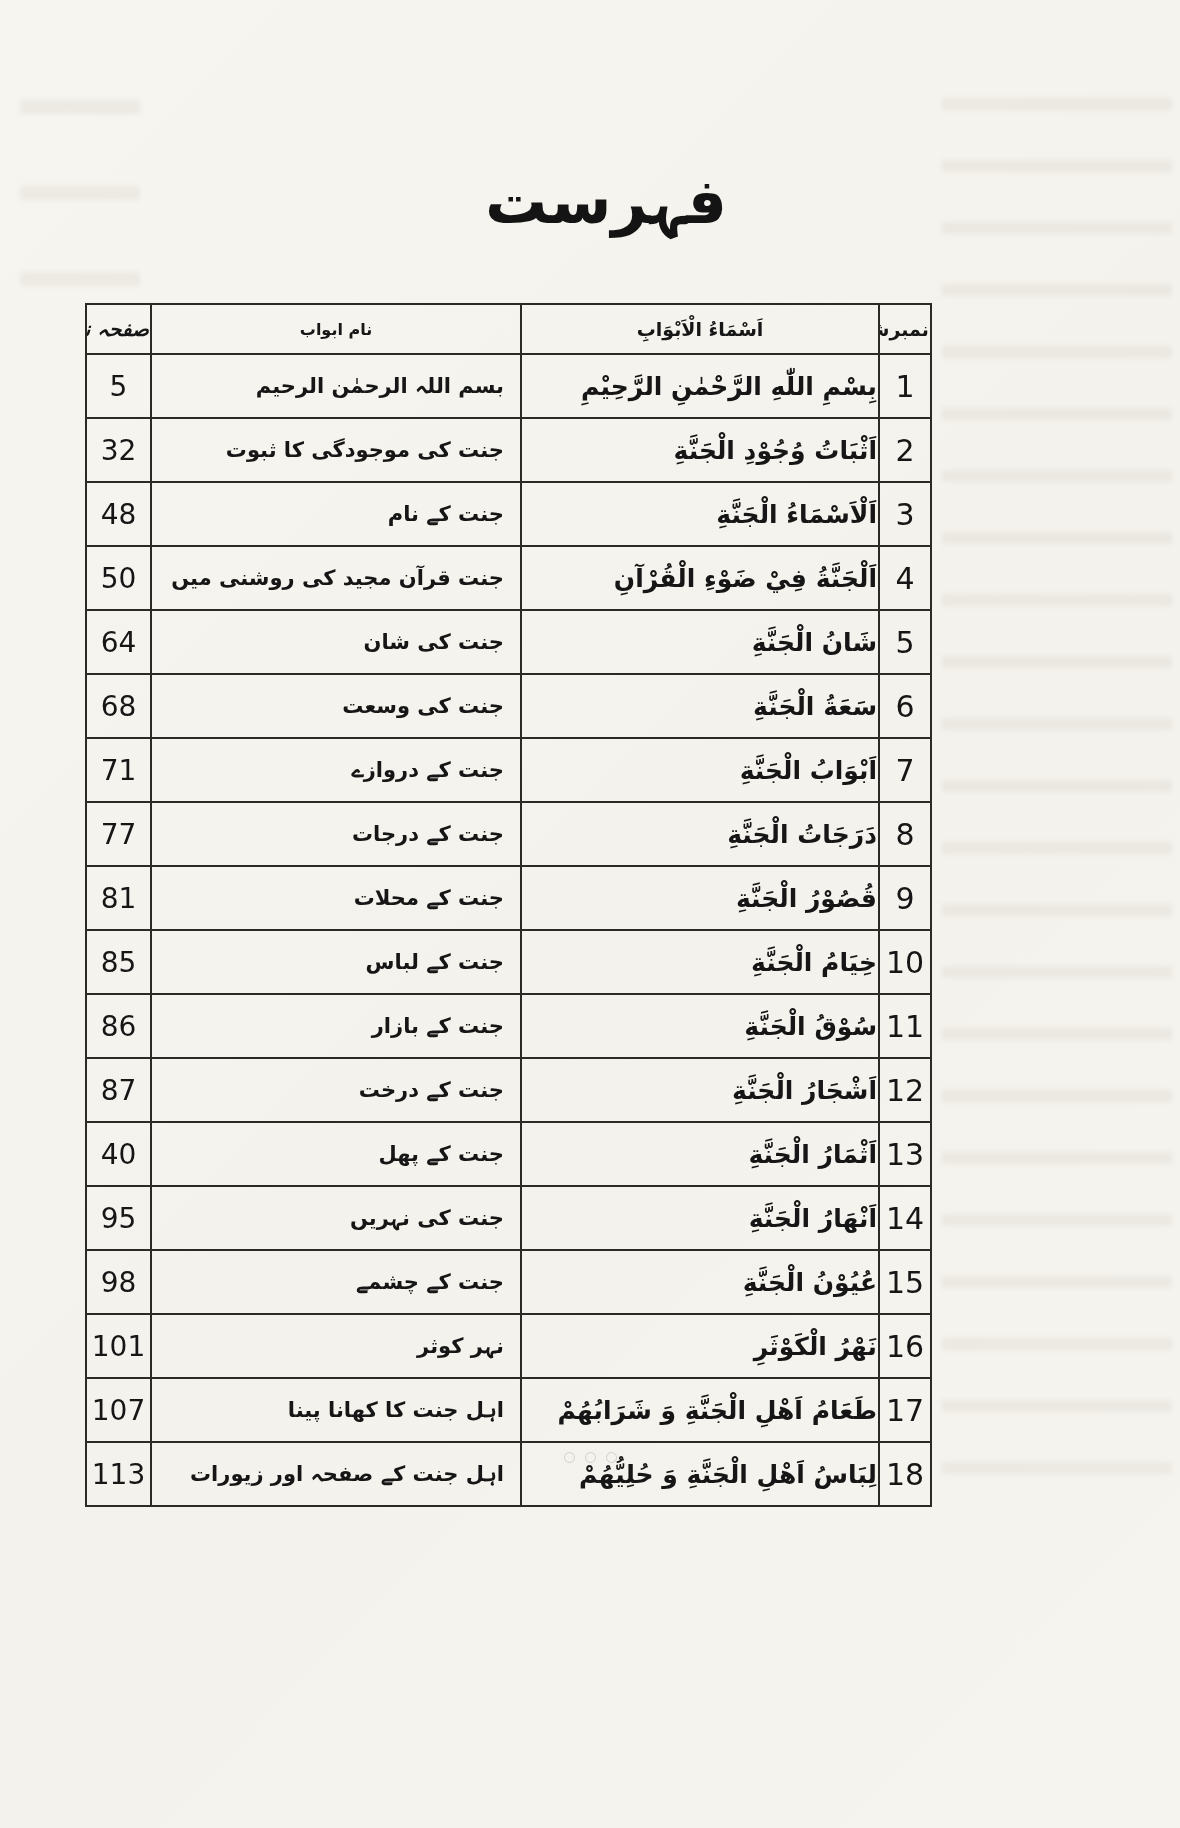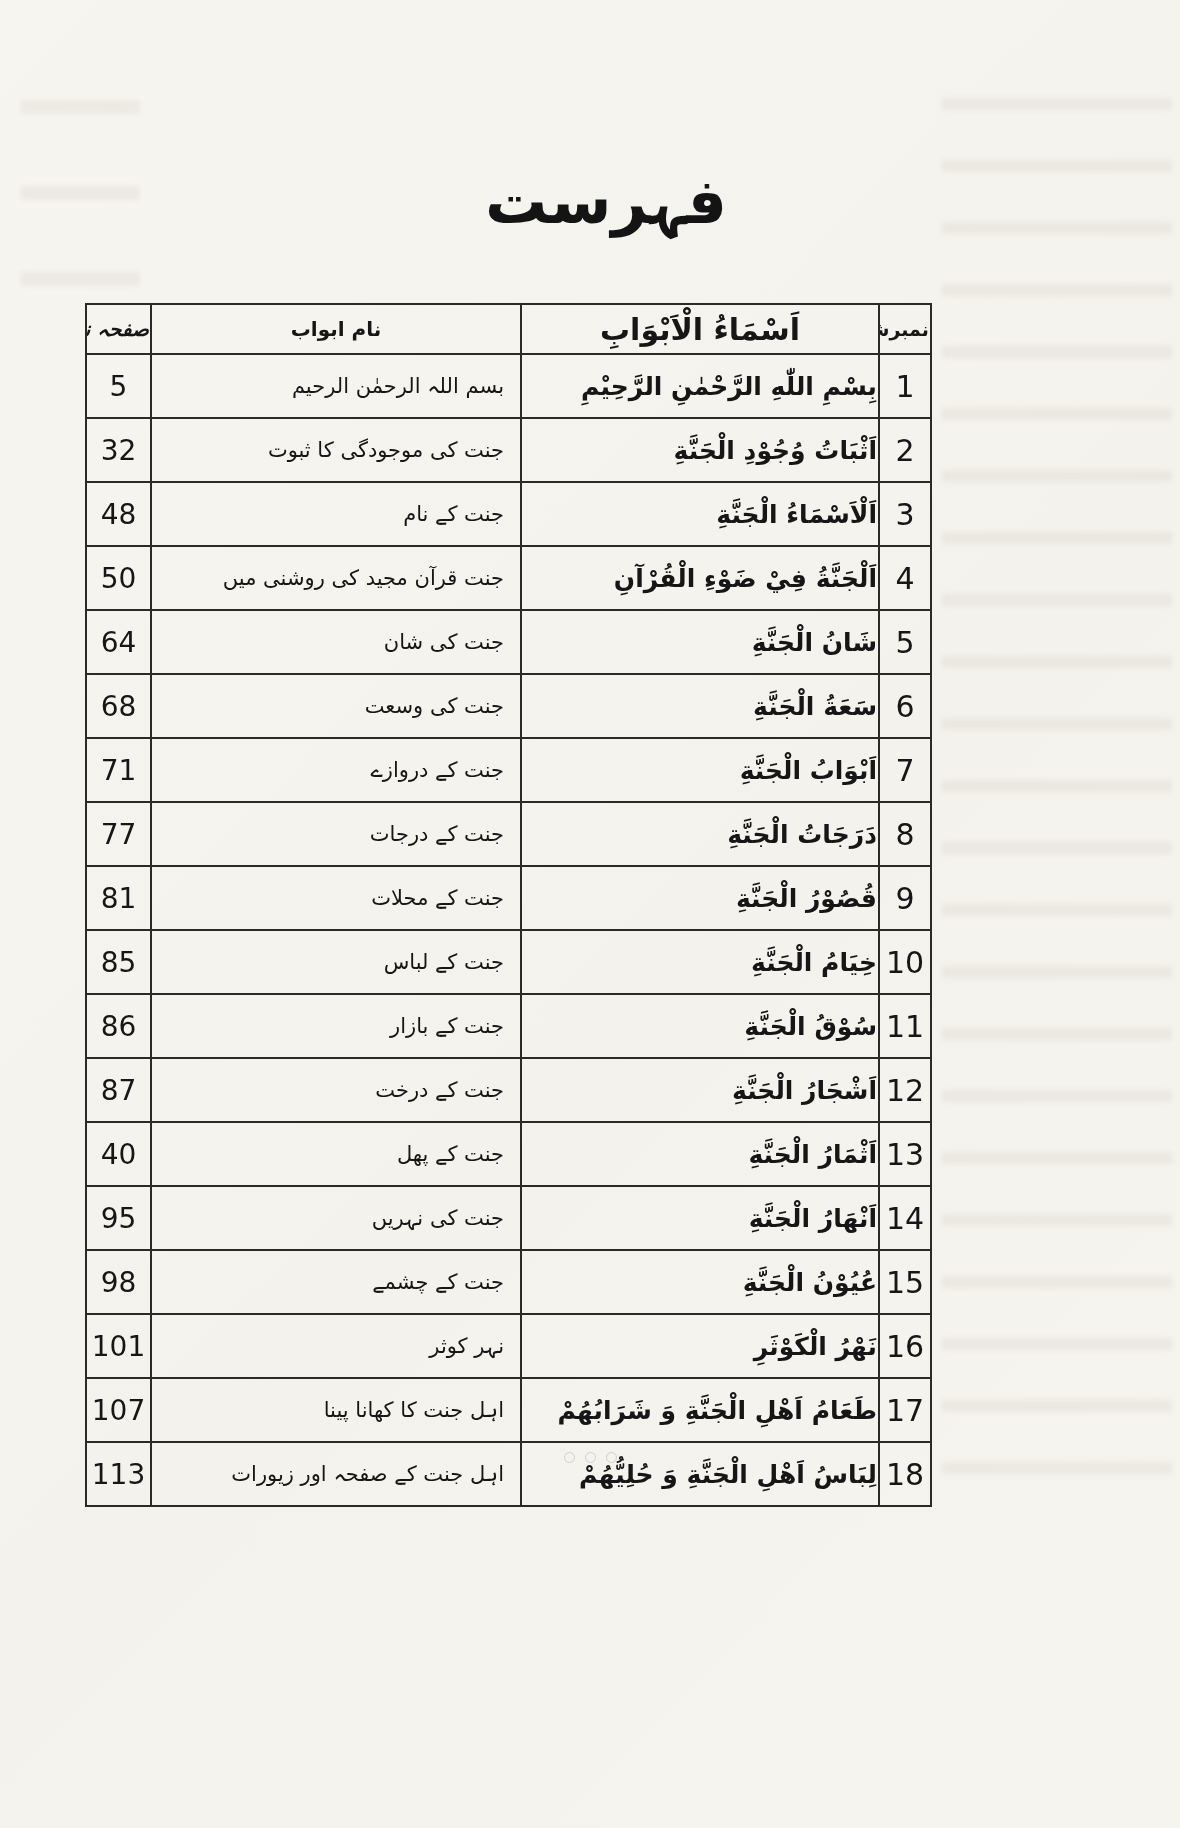--- a/index.html
+++ b/index.html
@@ -46,28 +46,28 @@
   col.col-urdu{width:370px;}
   col.col-page{width:65px;}
 
   .toc-table th,.toc-table td{
     border:2px solid #2b2a27;
     overflow:hidden;white-space:nowrap;
     vertical-align:middle;
   }
   .toc-table thead th{height:46px;font-weight:bold;text-align:center;}
   th.serial{font-size:19px;}
-  th.arabic{font-size:30px;}
-  th.urdu{font-size:20px;margin-top:42px;}
+  th.arabic{font-size:19px;}
+  th.urdu{font-size:16px;margin-top:42px;}
   th.page{font-size:20px;font-style:italic;}
 
   .toc-table tbody td{height:60px;}
   td.serial{font-size:30px;text-align:center;font-weight:normal;}
   td.arabic{font-size:25px;font-weight:bold;text-align:right;}
-  td.urdu{font-size:21px;font-weight:normal;text-align:right;padding-right:16px;}
+  td.urdu{font-size:21px;font-weight:bold;text-align:right;padding-right:16px;}
   td.page{font-size:28px;text-align:center;}
 
   .footer-dots{
     position:absolute;top:1452px;left:0;width:100%;
     display:flex;justify-content:center;gap:10px;opacity:.22;
   }
   .footer-dots span{
     width:9px;height:9px;border:1.5px solid #55503f;border-radius:50%;
     display:inline-block;
   }

